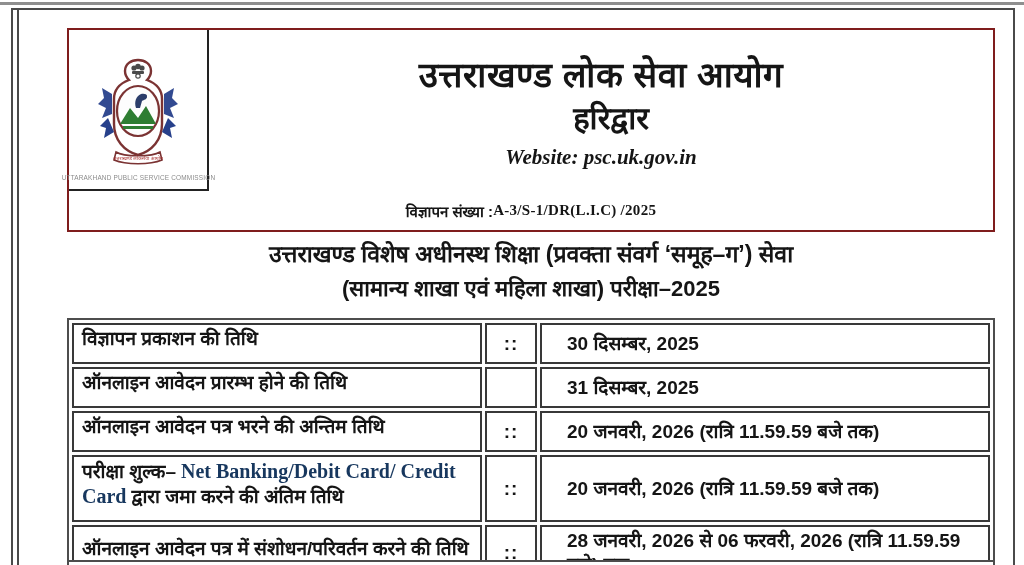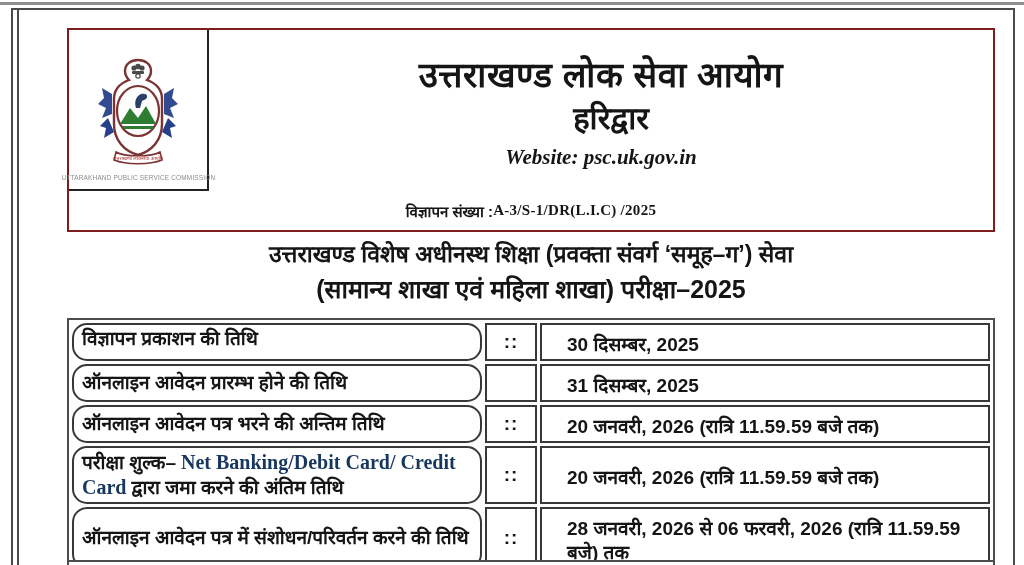--- a/index.html
+++ b/index.html
@@ -66,40 +66,40 @@
     font-family: "Liberation Serif", "DejaVu Serif", serif;
     margin-left: 0; letter-spacing: 0.3px;
   }
 
   
   .exam-title {
     position: absolute; left: 67px; top: 237px; width: 928px;
     text-align: center; font-weight: bold;
   }
   .exam-title .line1 { font-size: 23px; line-height: 35px; }
-  .exam-title .line2 { font-size: 25px; line-height: 34px; }
+  .exam-title .line2 { font-size: 22px; line-height: 34px; }
 
   
   table.schedule {
     position: absolute; left: 67px; top: 318px; width: 928px;
     border-collapse: separate; border-spacing: 3px;
     border: 2px solid #4d4d4d;
     table-layout: fixed;
     background: #fdfdfd;
   }
   table.schedule td {
     border: 2px solid #383838;
     background: #fff;
     vertical-align: middle;
     font-size: 19px; font-weight: bold;
     overflow: hidden;
   }
-  td.c-label { padding: 2px 6px 2px 8px; line-height: 24px; border-radius: 15px; }
+  td.c-label { padding: 2px 6px 11px 8px; line-height: 24px; }
   td.c-sep   { text-align: center; font-size: 17px; letter-spacing: 1px; }
-  td.c-value { padding: 8px 8px 2px 25px; line-height: 24px; }
+  td.c-value { padding: 2px 8px 2px 25px; line-height: 24px; }
   .en-highlight {
     font-family: "Liberation Serif", "DejaVu Serif", serif;
     font-weight: 600;
     color: #17375e;
     font-size: 20px;
   }
   
   .next-section-partial {
     position: absolute; left: 67px; top: 560px; width: 928px; height: 24px;
     border: 2px solid #4d4d4d; background: #fff;

